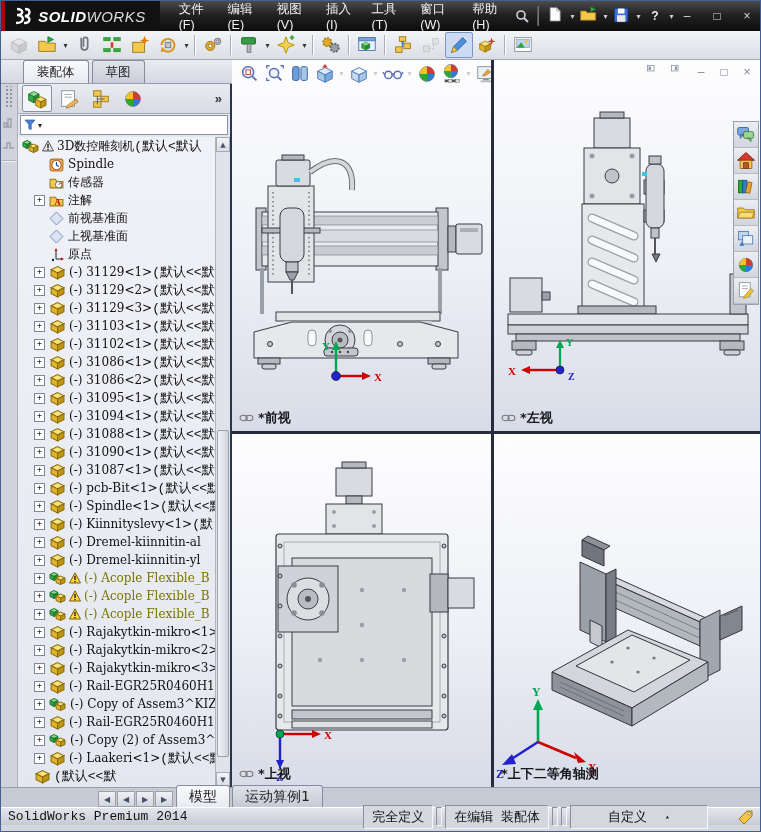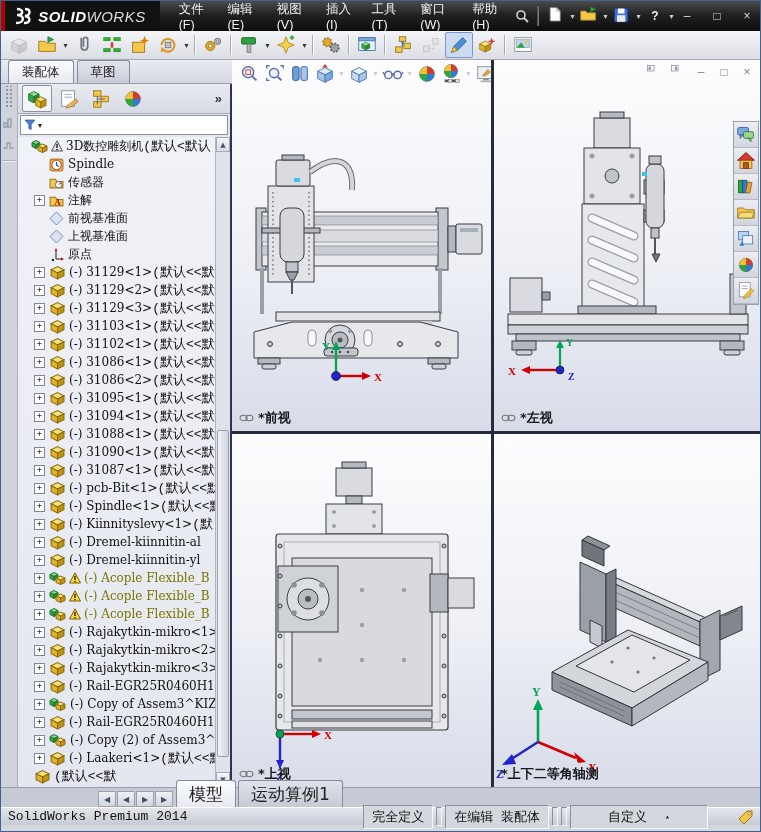--- a/index.html
+++ b/index.html
@@ -23,42 +23,42 @@
   .winbtn{width:22px;height:18px;display:flex;align-items:center;justify-content:center;color:#d8d8d8;font-size:12px;}
   
   .toolbar{position:absolute;left:0;top:30px;width:761px;height:29px;display:flex;align-items:center;
            background:linear-gradient(#f3f4f7,#dcdee5);border-bottom:1px solid #a6aab5;padding-left:4px;box-sizing:border-box;}
   .tbtn{width:26px;height:24px;display:flex;align-items:center;justify-content:center;border:1px solid transparent;border-radius:2px;}
   .tbtn.pressed{background:#ccdaf2;border:1px solid #7a96c9;}
   .tbtn.disabled{filter:grayscale(1);opacity:.45;}
   .tsep{width:1px;height:20px;background:#a9adb8;border-right:1px solid #fff;margin:0 3px;}
   
   .cmdtabs{position:absolute;left:0;top:59px;width:231px;height:24px;display:flex;align-items:flex-end;
-           padding-left:7px;background:linear-gradient(#e9ebf1,#d5d8e1);border-bottom:1px solid #989dab;box-sizing:border-box;}
+           padding-left:22px;background:linear-gradient(#e9ebf1,#d5d8e1);border-bottom:1px solid #989dab;box-sizing:border-box;}
   .cmdtab{padding:3px 13px 2px;font-size:12.5px;border:1px solid #868c9c;border-bottom:none;border-radius:3px 3px 0 0;
           background:linear-gradient(#e2e4ec,#c9ccd7);margin-right:3px;color:#222;}
   .cmdtab.active{background:linear-gradient(#fafbfd,#e8eaf1);}
   
   .leftstrip{position:absolute;left:0;top:83px;width:17px;height:703px;background:#d0d3db;border-right:1px solid #aab0bc;box-sizing:border-box;}
   .grip{height:22px;margin:2px 3px;background-image:radial-gradient(#8d93a2 1px,transparent 1.2px);background-size:4px 4px;background-position:1px 2px;}
   .stripicn{width:15px;height:16px;display:flex;align-items:center;justify-content:center;opacity:.75;margin:6px 0;}
   .stripdiv{height:1px;background:#aab0bc;margin:8px 1px;border-bottom:1px solid #eef0f4;}
   
   .panel{position:absolute;left:17px;top:83px;width:214px;height:703px;background:#e4e7ee;box-sizing:border-box;border-right:2px solid #2c3350;}
   .fmtabs{height:30px;display:flex;align-items:center;gap:2px;padding:2px 2px 2px 4px;
           background:linear-gradient(#e9ebf1,#d8dbe3);border-bottom:1px solid #a6aab5;box-sizing:border-box;}
   .fmtab{width:28px;height:25px;display:flex;align-items:center;justify-content:center;border:1px solid transparent;border-radius:2px;}
   .fmtab.active{background:#f2f4f8;border:1px solid #8a90a0;}
   .fmmore{margin-left:auto;font-size:13px;color:#333;padding-right:6px;font-weight:bold;}
   .filterrow{height:20px;margin:1px 2px;background:#fff;border:1px solid #8a90a0;display:flex;align-items:center;padding-left:3px;gap:2px;box-sizing:border-box;}
   .tree{position:absolute;left:0;top:53px;right:0;bottom:0;background:linear-gradient(#f1f2f7,#e4e7ef);overflow:hidden;
         font-family:"DejaVu Serif",serif;}
   .treerows{position:absolute;left:0;top:0;right:15px;bottom:0;overflow:hidden;}
   .trow{height:18px;display:flex;align-items:center;white-space:nowrap;padding-left:16px;overflow:hidden;}
-  .trow.root{padding-left:13px;}
+  .trow.root{padding-left:4px;}
   .exp{width:9px;height:9px;min-width:9px;border:1px solid #7f8799;background:#fff;color:#222;font:8px/8px "DejaVu Sans Mono",monospace;
        text-align:center;margin-right:4px;}
   .noexp{width:15px;min-width:15px;}
   .ticn{display:flex;align-items:center;margin-right:4px;}
   .wicn{display:flex;align-items:center;margin-right:3px;margin-left:-1px;}
   .tname{font-size:12px;color:#111;}
   .tcfg{font-size:13px;color:#111;margin-left:0;font-family:Liberation Mono, monospace;}
   .trow.olive .tname{color:#7b7500;}
   .vscroll{position:absolute;right:0;top:0;bottom:0;width:15px;background:#e0e2e9;border-left:1px solid #b0b4c0;box-sizing:border-box;}
   .sbtn{height:15px;display:flex;align-items:center;justify-content:center;font-size:7px;color:#4a5468;
@@ -78,21 +78,21 @@
   .dcbtn{color:#7e8596;font-size:12px;display:flex;align-items:center;justify-content:center;min-width:14px;height:13px;}
   
   .taskpane{position:absolute;right:1px;top:120px;width:26px;background:#d8dbe2;border:1px solid #9aa0ac;box-sizing:border-box;}
   .tpbtn{width:24px;height:25px;display:flex;align-items:center;justify-content:center;border-bottom:1px solid #b6bac4;
          background:linear-gradient(#eceef2,#d2d5dd);}
   
   .bottomtabs{position:absolute;left:0;top:786px;width:761px;height:20px;background:#c6cad4;border-top:1px solid #989dab;
               display:flex;align-items:flex-end;padding-left:97px;box-sizing:border-box;}
   .navbtn{width:18px;height:16px;display:flex;align-items:center;justify-content:center;font-size:8px;color:#41506e;
           background:linear-gradient(#f0f1f5,#d3d6de);border:1px solid #9aa0ac;margin-right:1px;box-sizing:border-box;}
-  .btab{padding:2px 12px 1px;font-size:17px;border:1px solid #868c9c;border-bottom:none;border-radius:3px 3px 0 0;
+  .btab{padding:2px 12px 1px;font-size:14px;border:1px solid #868c9c;border-bottom:none;border-radius:3px 3px 0 0;
         background:linear-gradient(#dfe2e9,#c6cad4);margin-left:2px;color:#222;font-family:"DejaVu Sans",sans-serif;}
   .btab.active{background:linear-gradient(#fafbfd,#e8eaf1);}
   
   .statusbar{position:absolute;left:0;top:806px;width:761px;height:18px;background:linear-gradient(#e4e6eb,#c6cad4);
              border-top:1px solid #fff;display:flex;align-items:center;font-family:Liberation Mono, monospace;font-size:13px;color:#111;box-sizing:border-box;}
   .sb-left{margin-left:7px;}
   .seg{border:1px solid;border-color:#8a90a0 #f6f7f9 #f6f7f9 #8a90a0;padding:2px 8px;margin-right:3px;background:#d4d7de;}
   .segthin{width:4px;height:17px;border:1px solid;border-color:#8a90a0 #f6f7f9 #f6f7f9 #8a90a0;margin-right:3px;}
   .seg.custom{width:120px;text-align:left;display:flex;align-items:center;justify-content:center;gap:18px;}
   .caret{font-size:8px;color:#222;}

